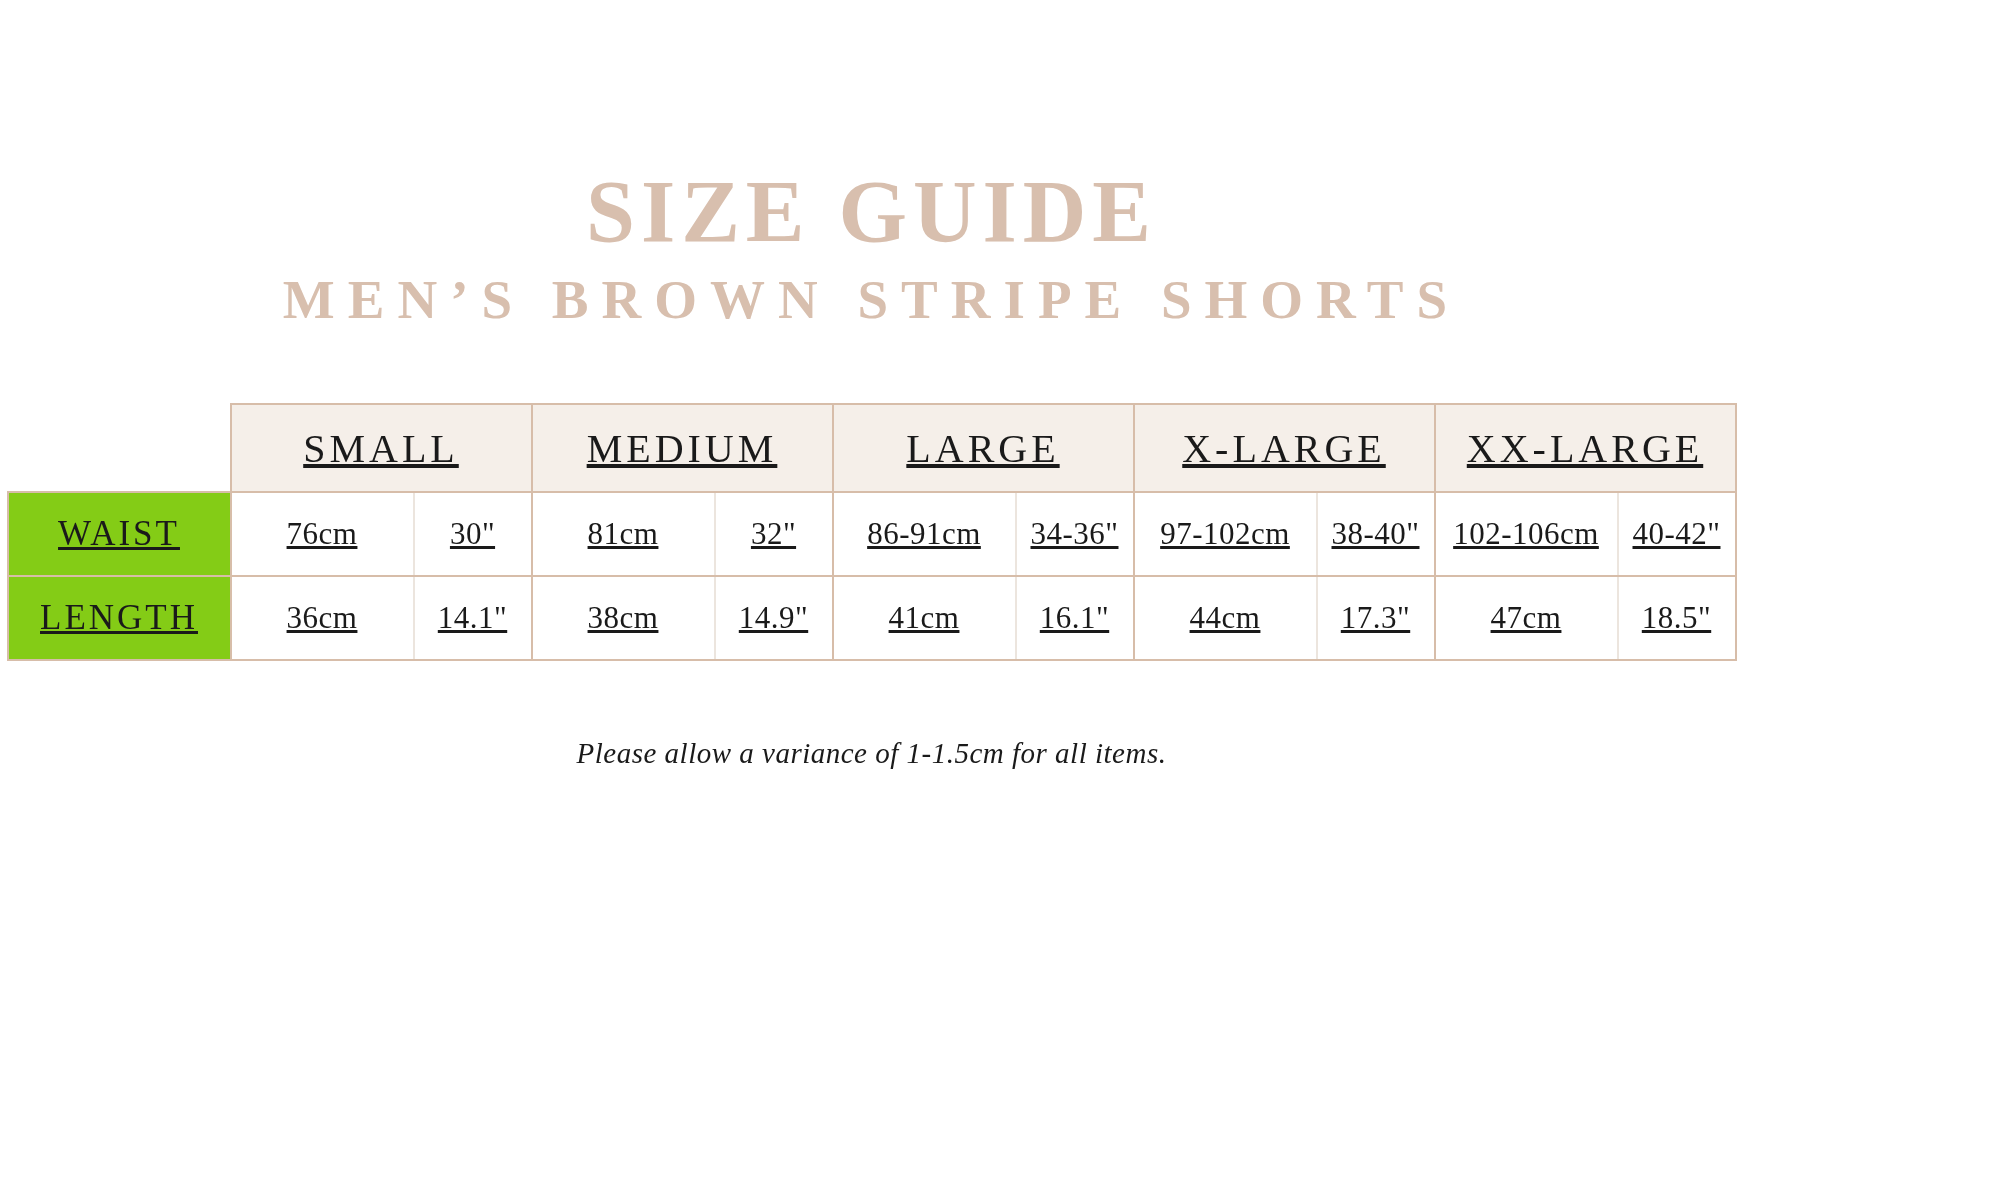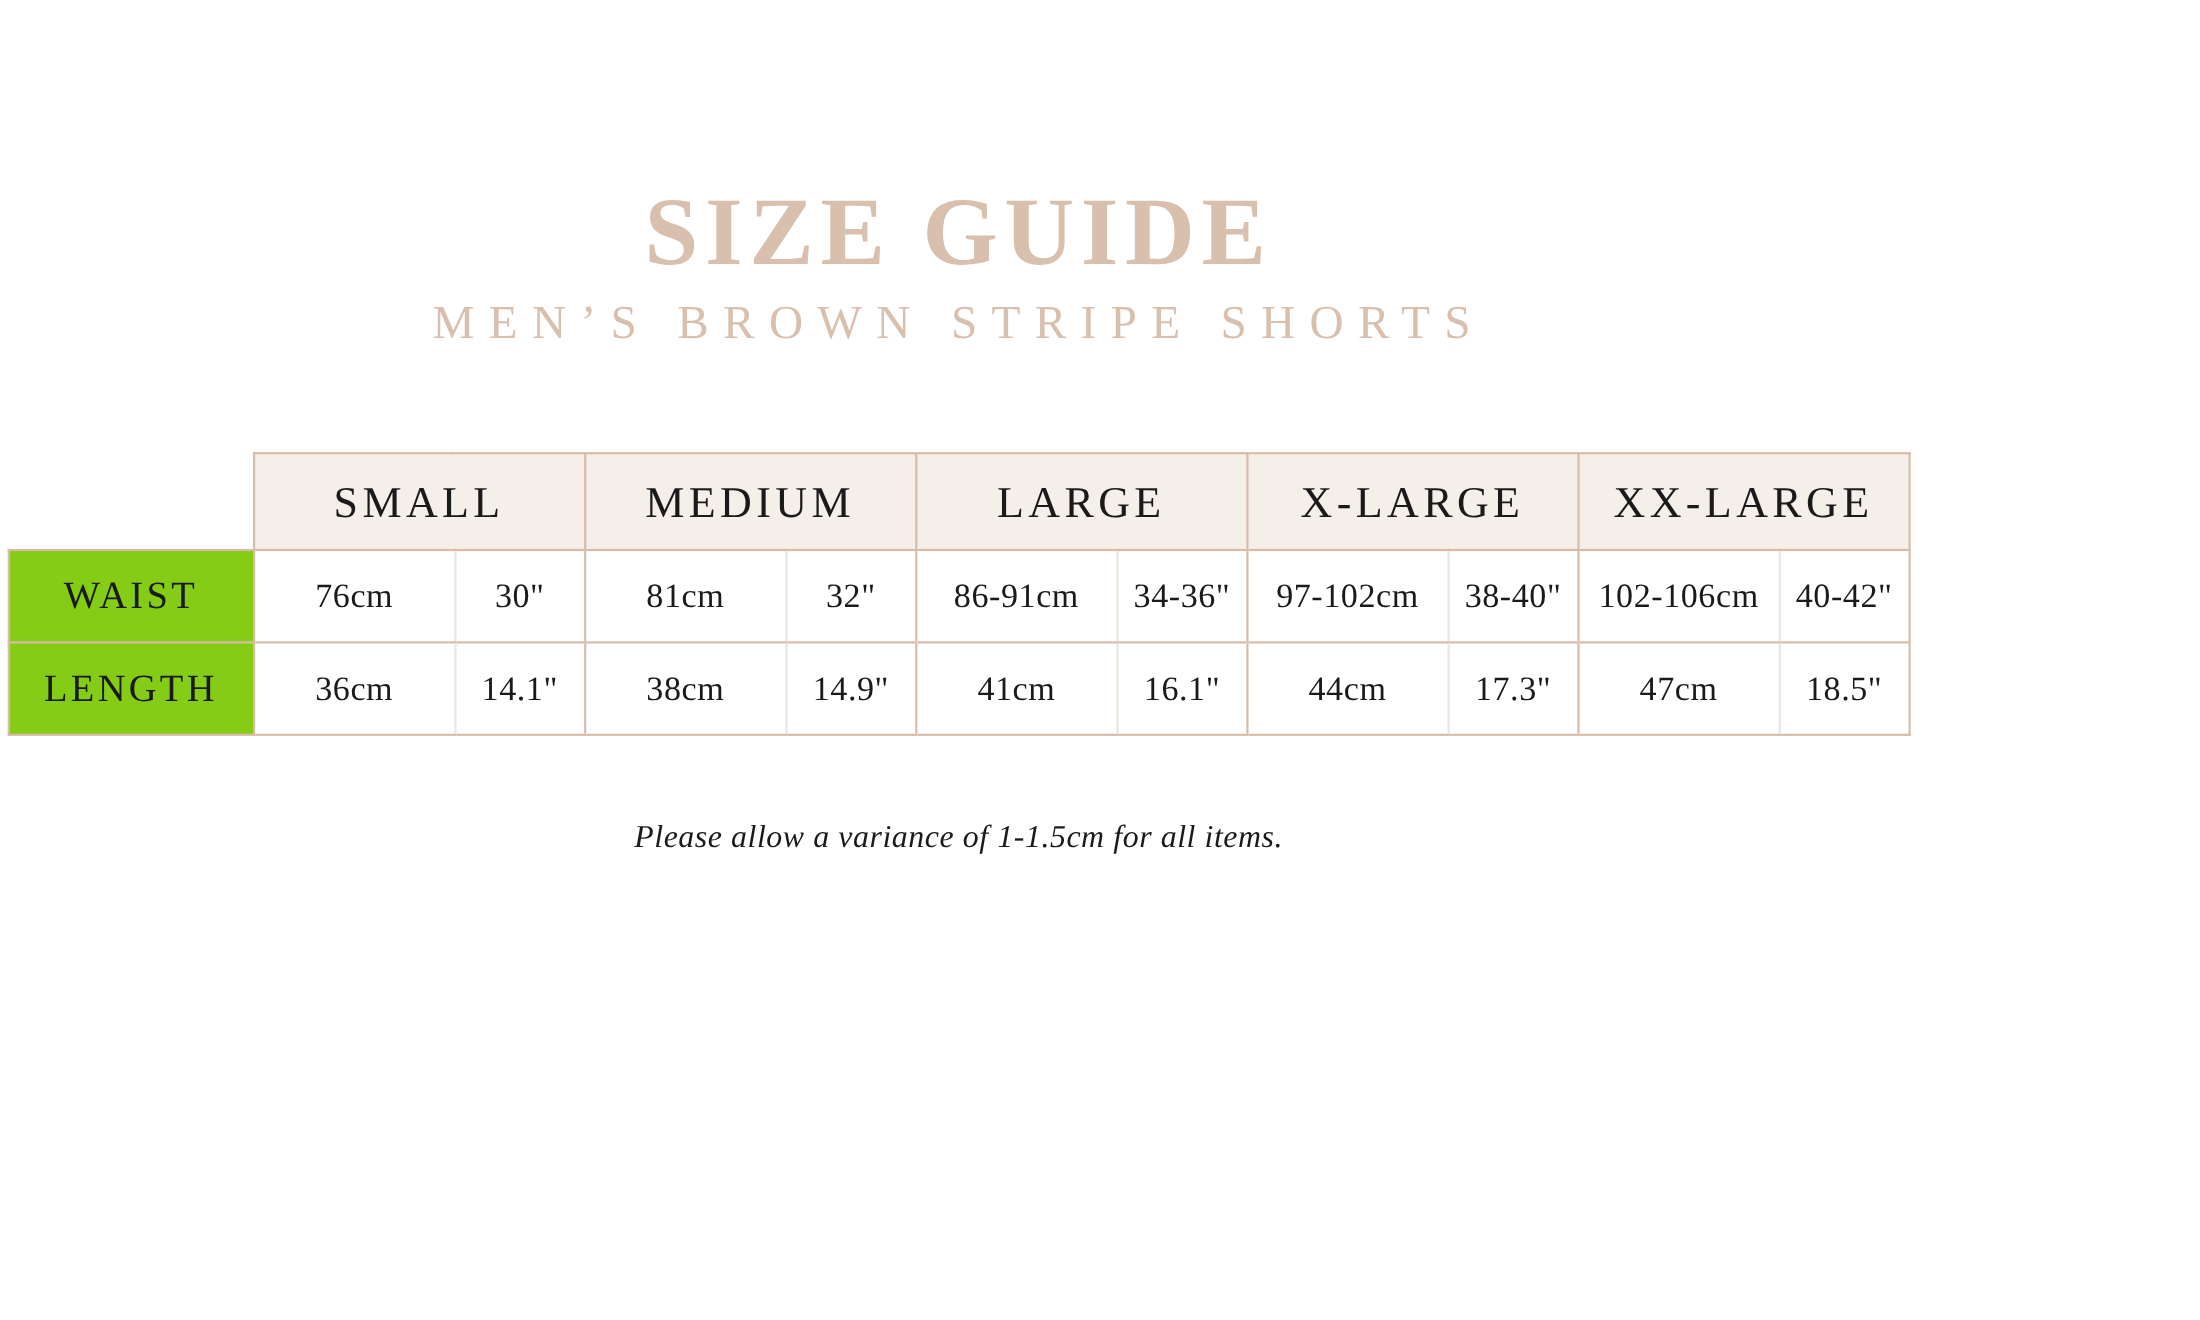--- a/index.html
+++ b/index.html
@@ -35,31 +35,32 @@
     font-size: 88px;
     font-weight: bold;
     letter-spacing: 6px;
     line-height: 1;
     color: var(--accent);
   }
   .subtitle {
     margin: 0;
     margin-top: 16px;
     text-align: center;
-    font-size: 43px;
-    font-weight: normal;
+    font-size: 55px;
+    font-weight: bold;
     letter-spacing: 13px;
     line-height: 1;
     color: var(--accent);
   }
   table.size-table {
     border-collapse: collapse;
     table-layout: fixed;
-    margin: 96px auto 0 auto;
+    margin: 76px auto 0 auto;
     background: #ffffff;
+    text-decoration: underline;
   }
   col.c-label { width: 223px; }
   col.c-cm    { width: 183px; }
   col.c-in    { width: 118px; }
 
   tr.header-row { height: 88px; }
   tr.data-row   { height: 84px; }
 
   th, td {
     text-align: center;

